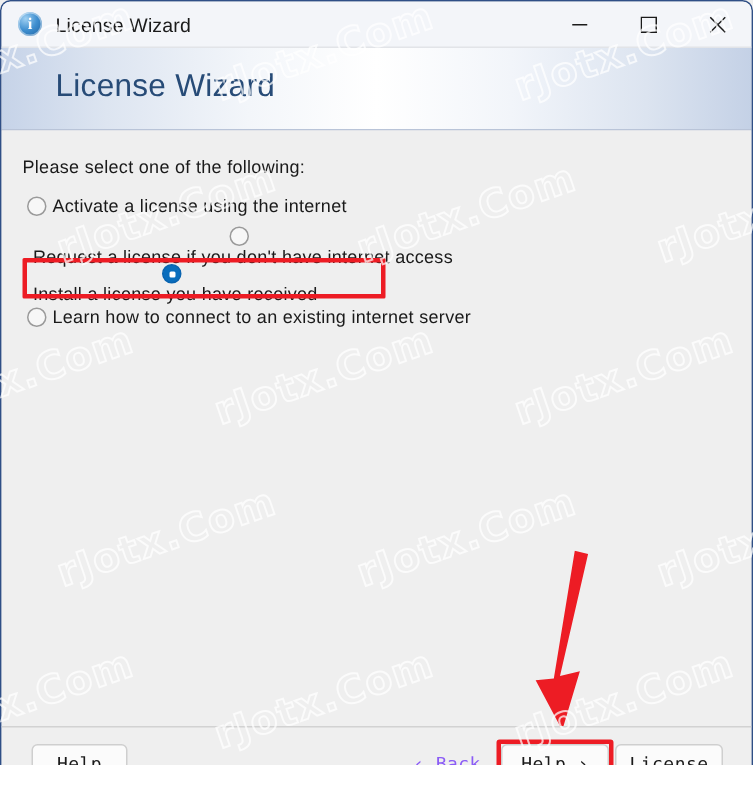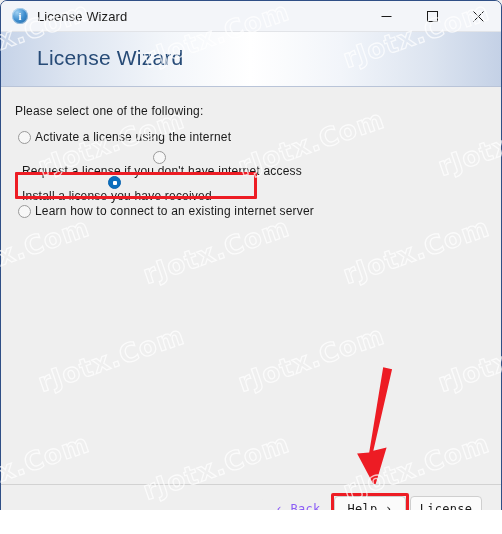--- a/index.html
+++ b/index.html
@@ -327,20 +327,21 @@
 
       <div class="anno-box"></div>
 
       <svg class="anno-arrow" viewBox="0 0 70 122">
         <polygon points="24,0 33,1.5 20,84 33,80 24,120 4,88 16,86" fill="#ed1c24" transform="translate(14,0) rotate(4 24 60)"></polygon>
       </svg>
 
     </div>
 
     <div class="footer">
+      <button class="btn help">Help</button>
       <button class="btn back">‹ Back</button>
       <button class="btn next">Help ›</button>
       <button class="btn cancel">License</button>
       <div class="anno-box-next"></div>
     </div>
 
   </div>
 
   <div class="watermark" id="wm">
       <div class="wm-item" style="left: -60px; top: 20px;">rJotx.Com</div>

